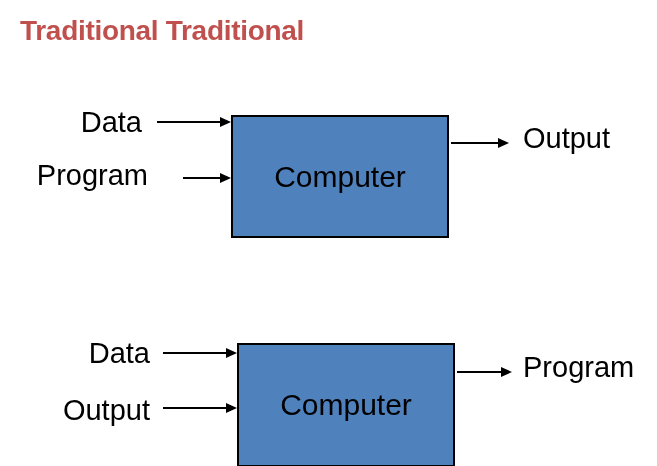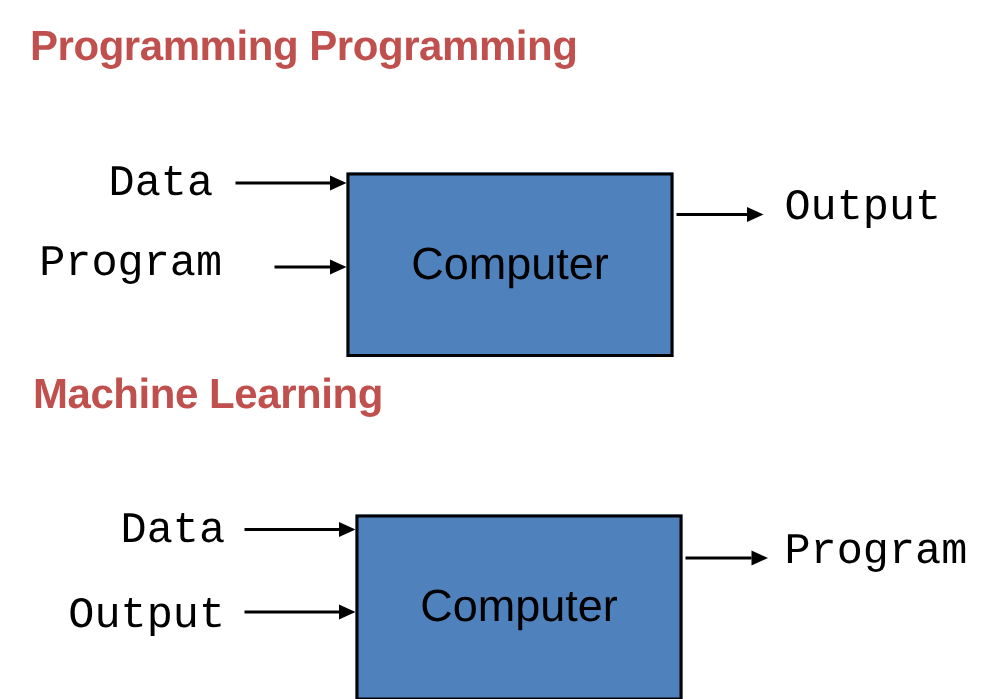--- a/index.html
+++ b/index.html
@@ -23,21 +23,20 @@
     color: var(--heading, #C0504D);
     white-space: nowrap;
     letter-spacing: -0.3px;
   }
   .lbl {
     position: absolute;
     font-size: 29px;
     line-height: 33px;
     color: var(--text, #000000);
     white-space: nowrap;
-    font-family: Liberation Mono, monospace;
   }
   .box {
     position: absolute;
     box-sizing: border-box;
     background: var(--box-fill, #4F81BD);
     border: 2px solid var(--box-border, #000000);
     display: flex;
     align-items: center;
     justify-content: center;
     margin-top: 27px;
@@ -81,36 +80,35 @@
   .s2-a2   { left: 163px; top: 407px; width: 63px; }
   .s2-box  { left: 237px; top: 316px; width: 218px; height: 124px; }
   .s2-aout { left: 457px; top: 371px; width: 44px; }
   .s2-out  { left: 523px; top: 351px; }
 </style>
 </head>
 <body style="background: rgb(255, 255, 255);">
 
 <div class="canvas">
 
-  <div class="heading h1">Programming Programming</div>
+  <div class="heading h1">Traditional Traditional</div>
 
   <div class="lbl s1-in1">Data</div>
   <div class="arrow s1-a1"></div>
 
   <div class="lbl s1-in2">Program</div>
   <div class="arrow s1-a2"></div>
 
   <div class="box s1-box">
     <span class="box-label">Computer</span>
   </div>
 
   <div class="arrow s1-aout"></div>
   <div class="lbl s1-out">Output</div>
 
-  <div class="heading h2">Machine Learning</div>
 
   <div class="lbl s2-in1">Data</div>
   <div class="arrow s2-a1"></div>
 
   <div class="lbl s2-in2">Output</div>
   <div class="arrow s2-a2"></div>
 
   <div class="box s2-box">
     <span class="box-label">Computer</span>
   </div>

